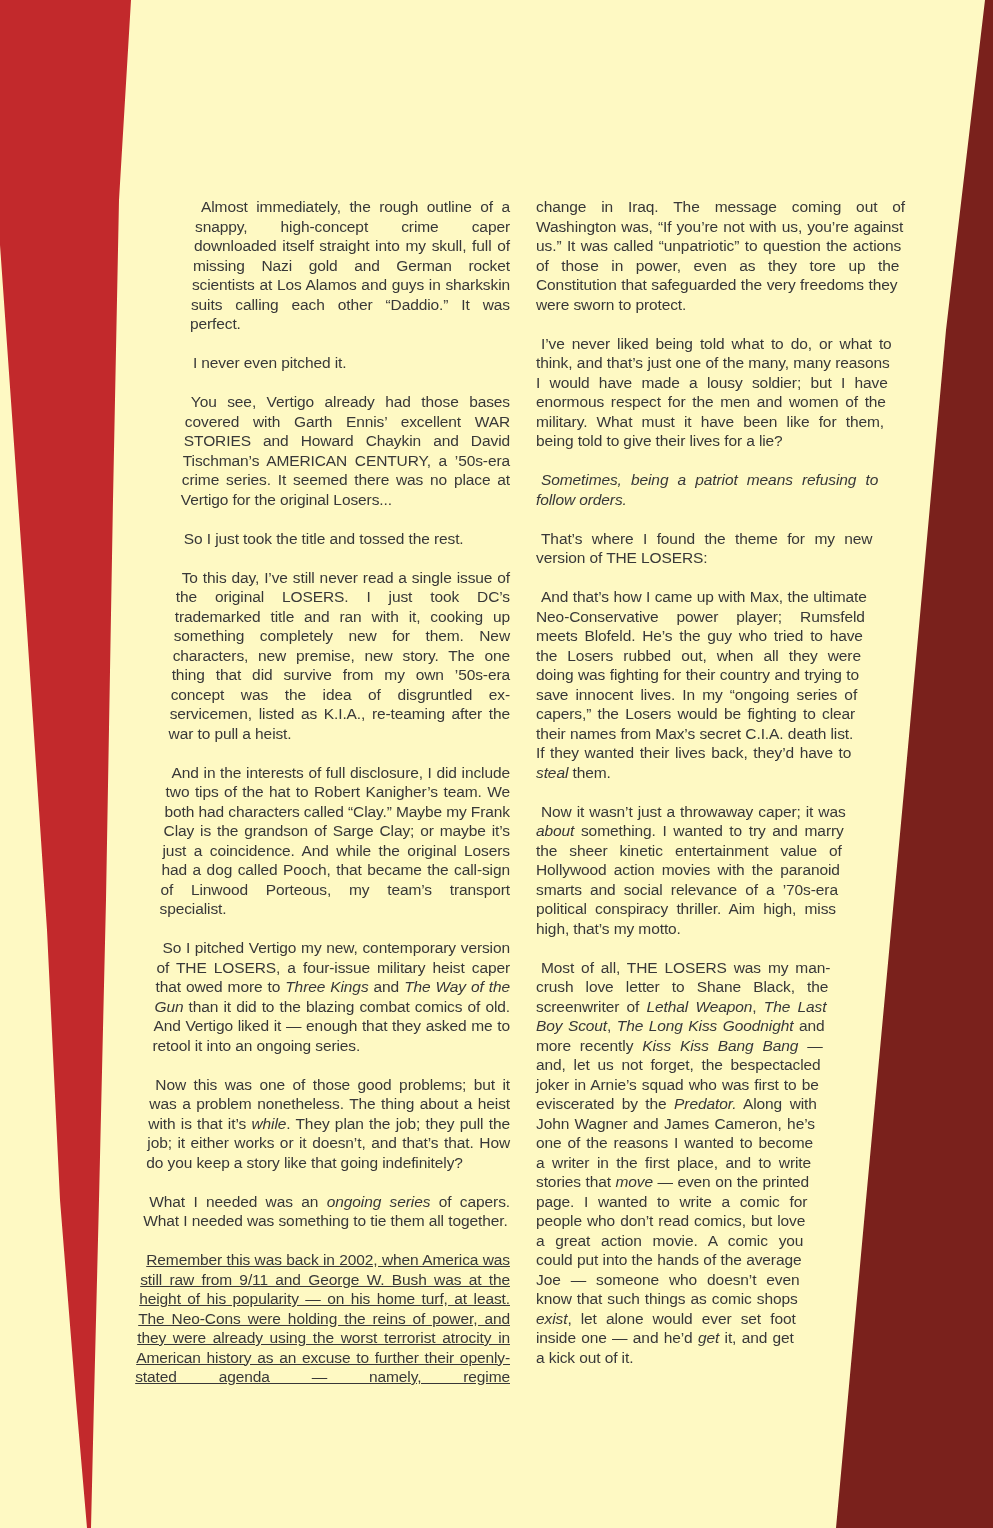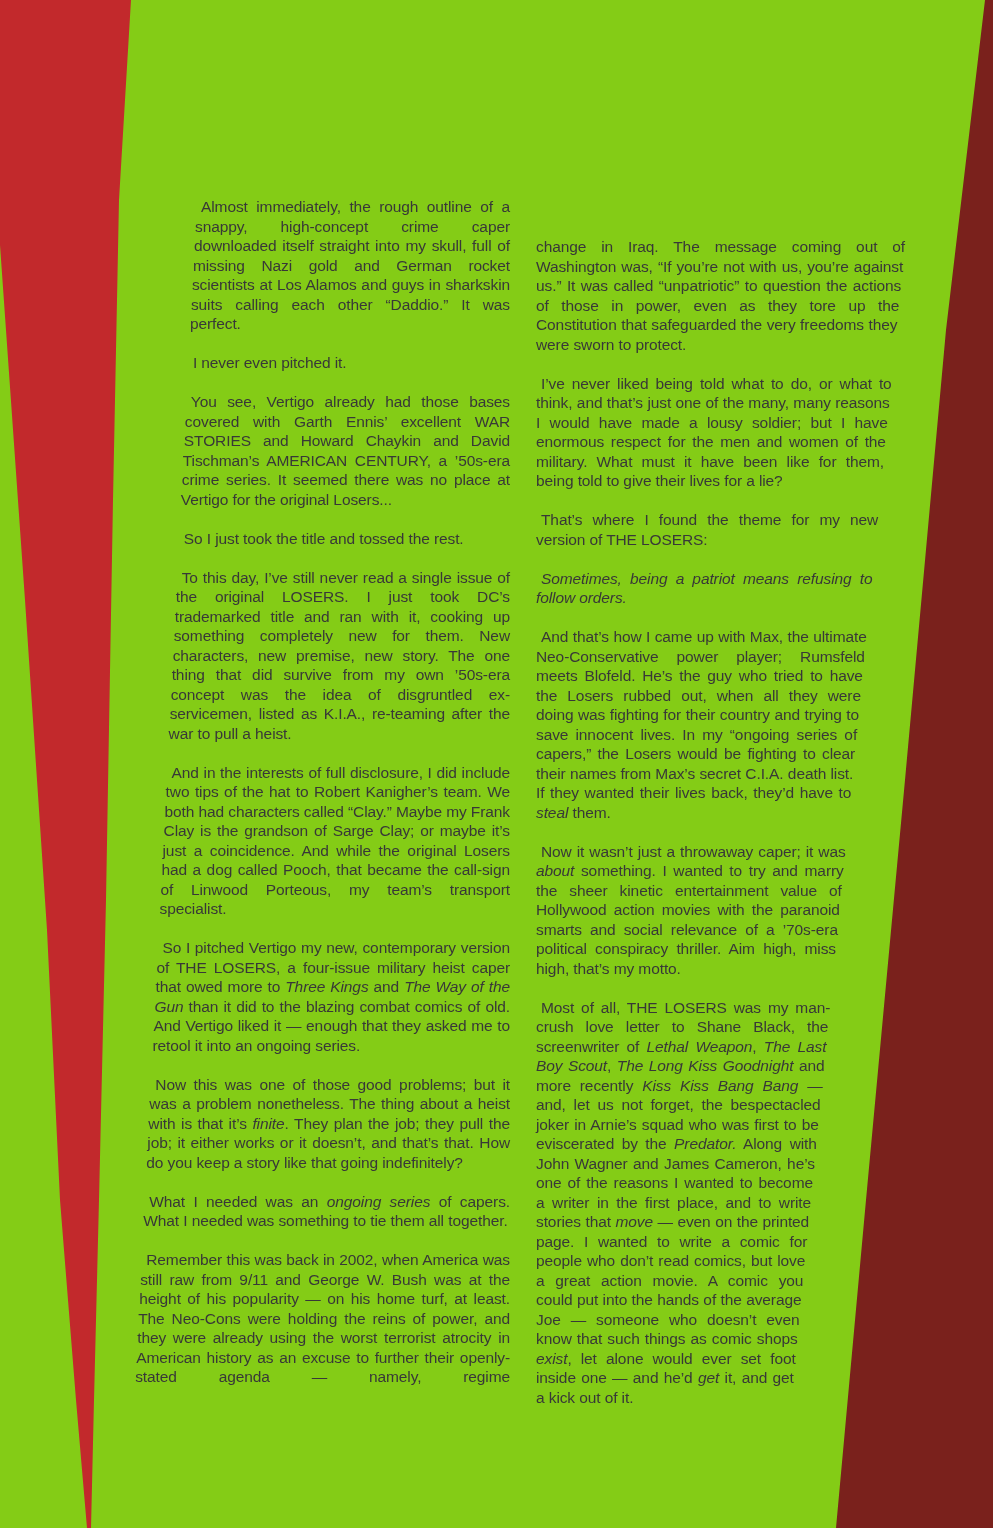--- a/index.html
+++ b/index.html
@@ -1,21 +1,21 @@
 <!DOCTYPE html>
 <html><head>
 <meta charset="utf-8">
 <style>
   html, body { margin: 0; padding: 0; }
   body { background: #fafaf8; }
   #page {
     position: relative;
     width: 993px;
     height: 1528px;
-    background: #84cc16;
+    background: #fef9c3;
     overflow: hidden;
     font-family: "Liberation Sans", "DejaVu Sans", sans-serif;
   }
   .wedge { position: absolute; left: 0; top: 0; width: 993px; height: 1528px; }
   #wedge-left {
     background: #c2292c;
     clip-path: polygon(0 0, 131px 0, 119px 200px, 113px 500px, 106px 900px,
                        99px 1200px, 94px 1400px, 91px 1528px, 87px 1528px,
                        76px 1400px, 60px 1200px, 47px 930px, 25px 600px, 0 245px);
   }
@@ -27,61 +27,61 @@
   .col {
     position: absolute;
     top: 197px;
     text-align: justify;
     color: #383838;
     font-size: 15.5px;
     line-height: 19.5px;
     letter-spacing: -0.1px;
   }
   #col1 { left: 120px; width: 390px; }
-  #col2 { left: 536px; width: 372px; margin-top: 40px; }
+  #col2 { left: 536px; width: 372px; }
   .contour-left {
     float: left; width: 76px; height: 1250px;
     shape-outside: polygon(0 0, 76px 0, 11px 1250px, 0 1250px);
   }
   .contour-right {
     float: right; width: 124px; height: 1250px;
     shape-outside: polygon(123px 0, 124px 0, 124px 1250px, 0 1250px);
   }
   .para { margin: 0 0 19.5px; text-indent: 5px; }
   .para.continuation { text-indent: 0; }
-  .para.fill-last { text-align-last: justify; }
+  .para.fill-last { text-align-last: justify; text-decoration: underline; }
   .para.italic-para, em { font-style: italic; }
   em { font-weight: normal; }
 </style>
 </head>
 <body>
 
 <div id="page">
 
   <div id="wedge-left" class="wedge"></div>
   <div id="wedge-right" class="wedge"></div>
 
   <div id="col1" class="col">
     <div class="contour-left"></div>
     <p class="para">Almost immediately, the rough outline of a snappy, high-concept crime caper downloaded itself straight into my skull, full of missing Nazi gold and German rocket scientists at Los Alamos and guys in sharkskin suits calling each other “Daddio.” It was perfect.</p>
     <p class="para">I never even pitched it.</p>
     <p class="para">You see, Vertigo already had those bases covered with Garth Ennis’ excellent WAR STORIES and Howard Chaykin and David Tischman’s AMERICAN CENTURY, a ’50s-era crime series. It seemed there was no place at Vertigo for the original Losers...</p>
     <p class="para">So I just took the title and tossed the rest.</p>
     <p class="para">To this day, I’ve still never read a single issue of the original LOSERS. I just took DC’s trademarked title and ran with it, cooking up something completely new for them. New characters, new premise, new story. The one thing that did survive from my own ’50s-era concept was the idea of disgruntled ex-servicemen, listed as K.I.A., re-teaming after the war to pull a heist.</p>
     <p class="para">And in the interests of full disclosure, I did include two tips of the hat to Robert Kanigher’s team. We both had characters called “Clay.” Maybe my Frank Clay is the grandson of Sarge Clay; or maybe it’s just a coincidence. And while the original Losers had a dog called Pooch, that became the call-sign of Linwood Porteous, my team’s transport specialist.</p>
     <p class="para"><span>So I pitched Vertigo my new, contemporary version of THE LOSERS, a four-issue military heist caper that owed more to </span><em>Three Kings</em><span> and </span><em>The Way of the Gun</em><span> than it did to the blazing combat comics of old. And Vertigo liked it — enough that they asked me to retool it into an ongoing series.</span></p>
-    <p class="para"><span>Now this was one of those good problems; but it was a problem nonetheless. The thing about a heist with is that it’s </span><em>finite</em><span>. They plan the job; they pull the job; it either works or it doesn’t, and that’s that. How do you keep a story like that going indefinitely?</span></p>
+    <p class="para"><span>Now this was one of those good problems; but it was a problem nonetheless. The thing about a heist with is that it’s </span><em>while</em><span>. They plan the job; they pull the job; it either works or it doesn’t, and that’s that. How do you keep a story like that going indefinitely?</span></p>
     <p class="para"><span>What I needed was an </span><em>ongoing series</em><span> of capers. What I needed was something to tie them all together.</span></p>
     <p class="para fill-last">Remember this was back in 2002, when America was still raw from 9/11 and George W. Bush was at the height of his popularity — on his home turf, at least. The Neo-Cons were holding the reins of power, and they were already using the worst terrorist atrocity in American history as an excuse to further their openly-stated agenda — namely, regime</p>
   </div>
 
   <div id="col2" class="col">
     <div class="contour-right"></div>
     <p class="para continuation">change in Iraq. The message coming out of Washington was, “If you’re not with us, you’re against us.” It was called “unpatriotic” to question the actions of those in power, even as they tore up the Constitution that safeguarded the very freedoms they were sworn to protect.</p>
     <p class="para">I’ve never liked being told what to do, or what to think, and that’s just one of the many, many reasons I would have made a lousy soldier; but I have enormous respect for the men and women of the military. What must it have been like for them, being told to give their lives for a lie?</p>
+    <p class="para italic-para">Sometimes, being a patriot means refusing to follow orders.</p>
     <p class="para">That’s where I found the theme for my new version of THE LOSERS:</p>
-    <p class="para italic-para">Sometimes, being a patriot means refusing to follow orders.</p>
     <p class="para"><span>And that’s how I came up with Max, the ultimate Neo-Conservative power player; Rumsfeld meets Blofeld. He’s the guy who tried to have the Losers rubbed out, when all they were doing was fighting for their country and trying to save innocent lives. In my “ongoing series of capers,” the Losers would be fighting to clear their names from Max’s secret C.I.A. death list. If they wanted their lives back, they’d have to </span><em>steal</em><span> them.</span></p>
     <p class="para"><span>Now it wasn’t just a throwaway caper; it was </span><em>about</em><span> something. I wanted to try and marry the sheer kinetic entertainment value of Hollywood action movies with the paranoid smarts and social relevance of a ’70s-era political conspiracy thriller. Aim high, miss high, that’s my motto.</span></p>
     <p class="para"><span>Most of all, THE LOSERS was my man-crush love letter to Shane Black, the screenwriter of </span><em>Lethal Weapon</em><span>, </span><em>The Last Boy Scout</em><span>, </span><em>The Long Kiss Goodnight</em><span> and more recently </span><em>Kiss Kiss Bang Bang</em><span> — and, let us not forget, the bespectacled joker in Arnie’s squad who was first to be eviscerated by the </span><em>Predator.</em><span> Along with John Wagner and James Cameron, he’s one of the reasons I wanted to become a writer in the first place, and to write stories that </span><em>move</em><span> — even on the printed page. I wanted to write a comic for people who don’t read comics, but love a great action movie. A comic you could put into the hands of the average Joe — someone who doesn’t even know that such things as comic shops </span><em>exist</em><span>, let alone would ever set foot inside one — and he’d </span><em>get</em><span> it, and get a kick out of it.</span></p>
   </div>
 
 </div>
 
 </body></html>

